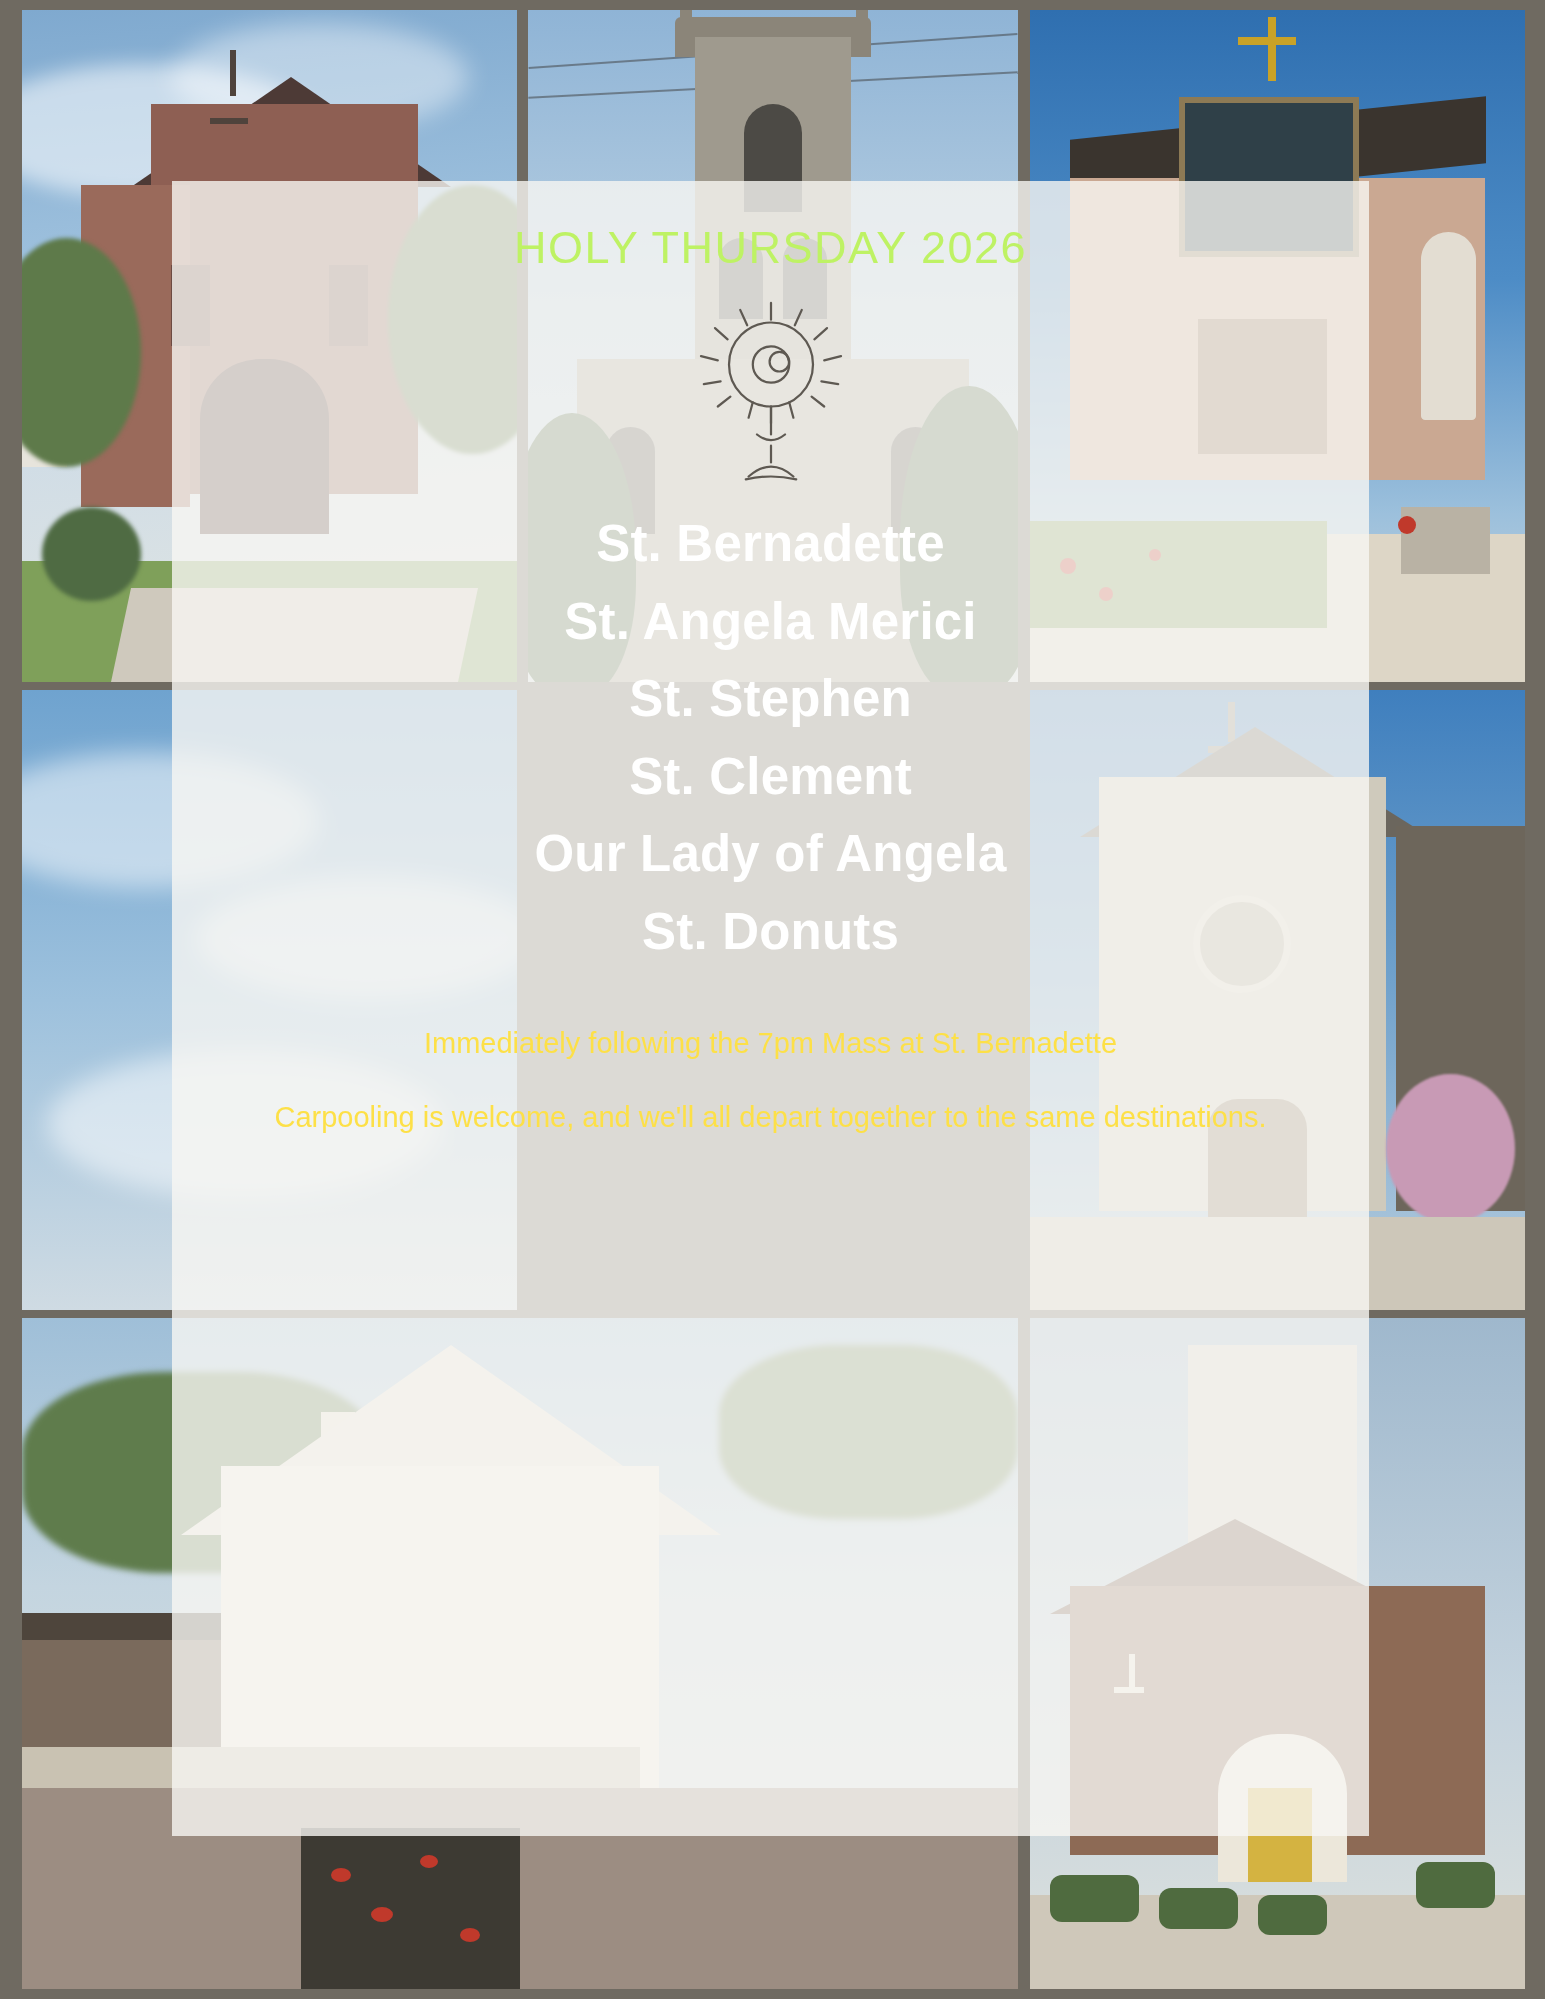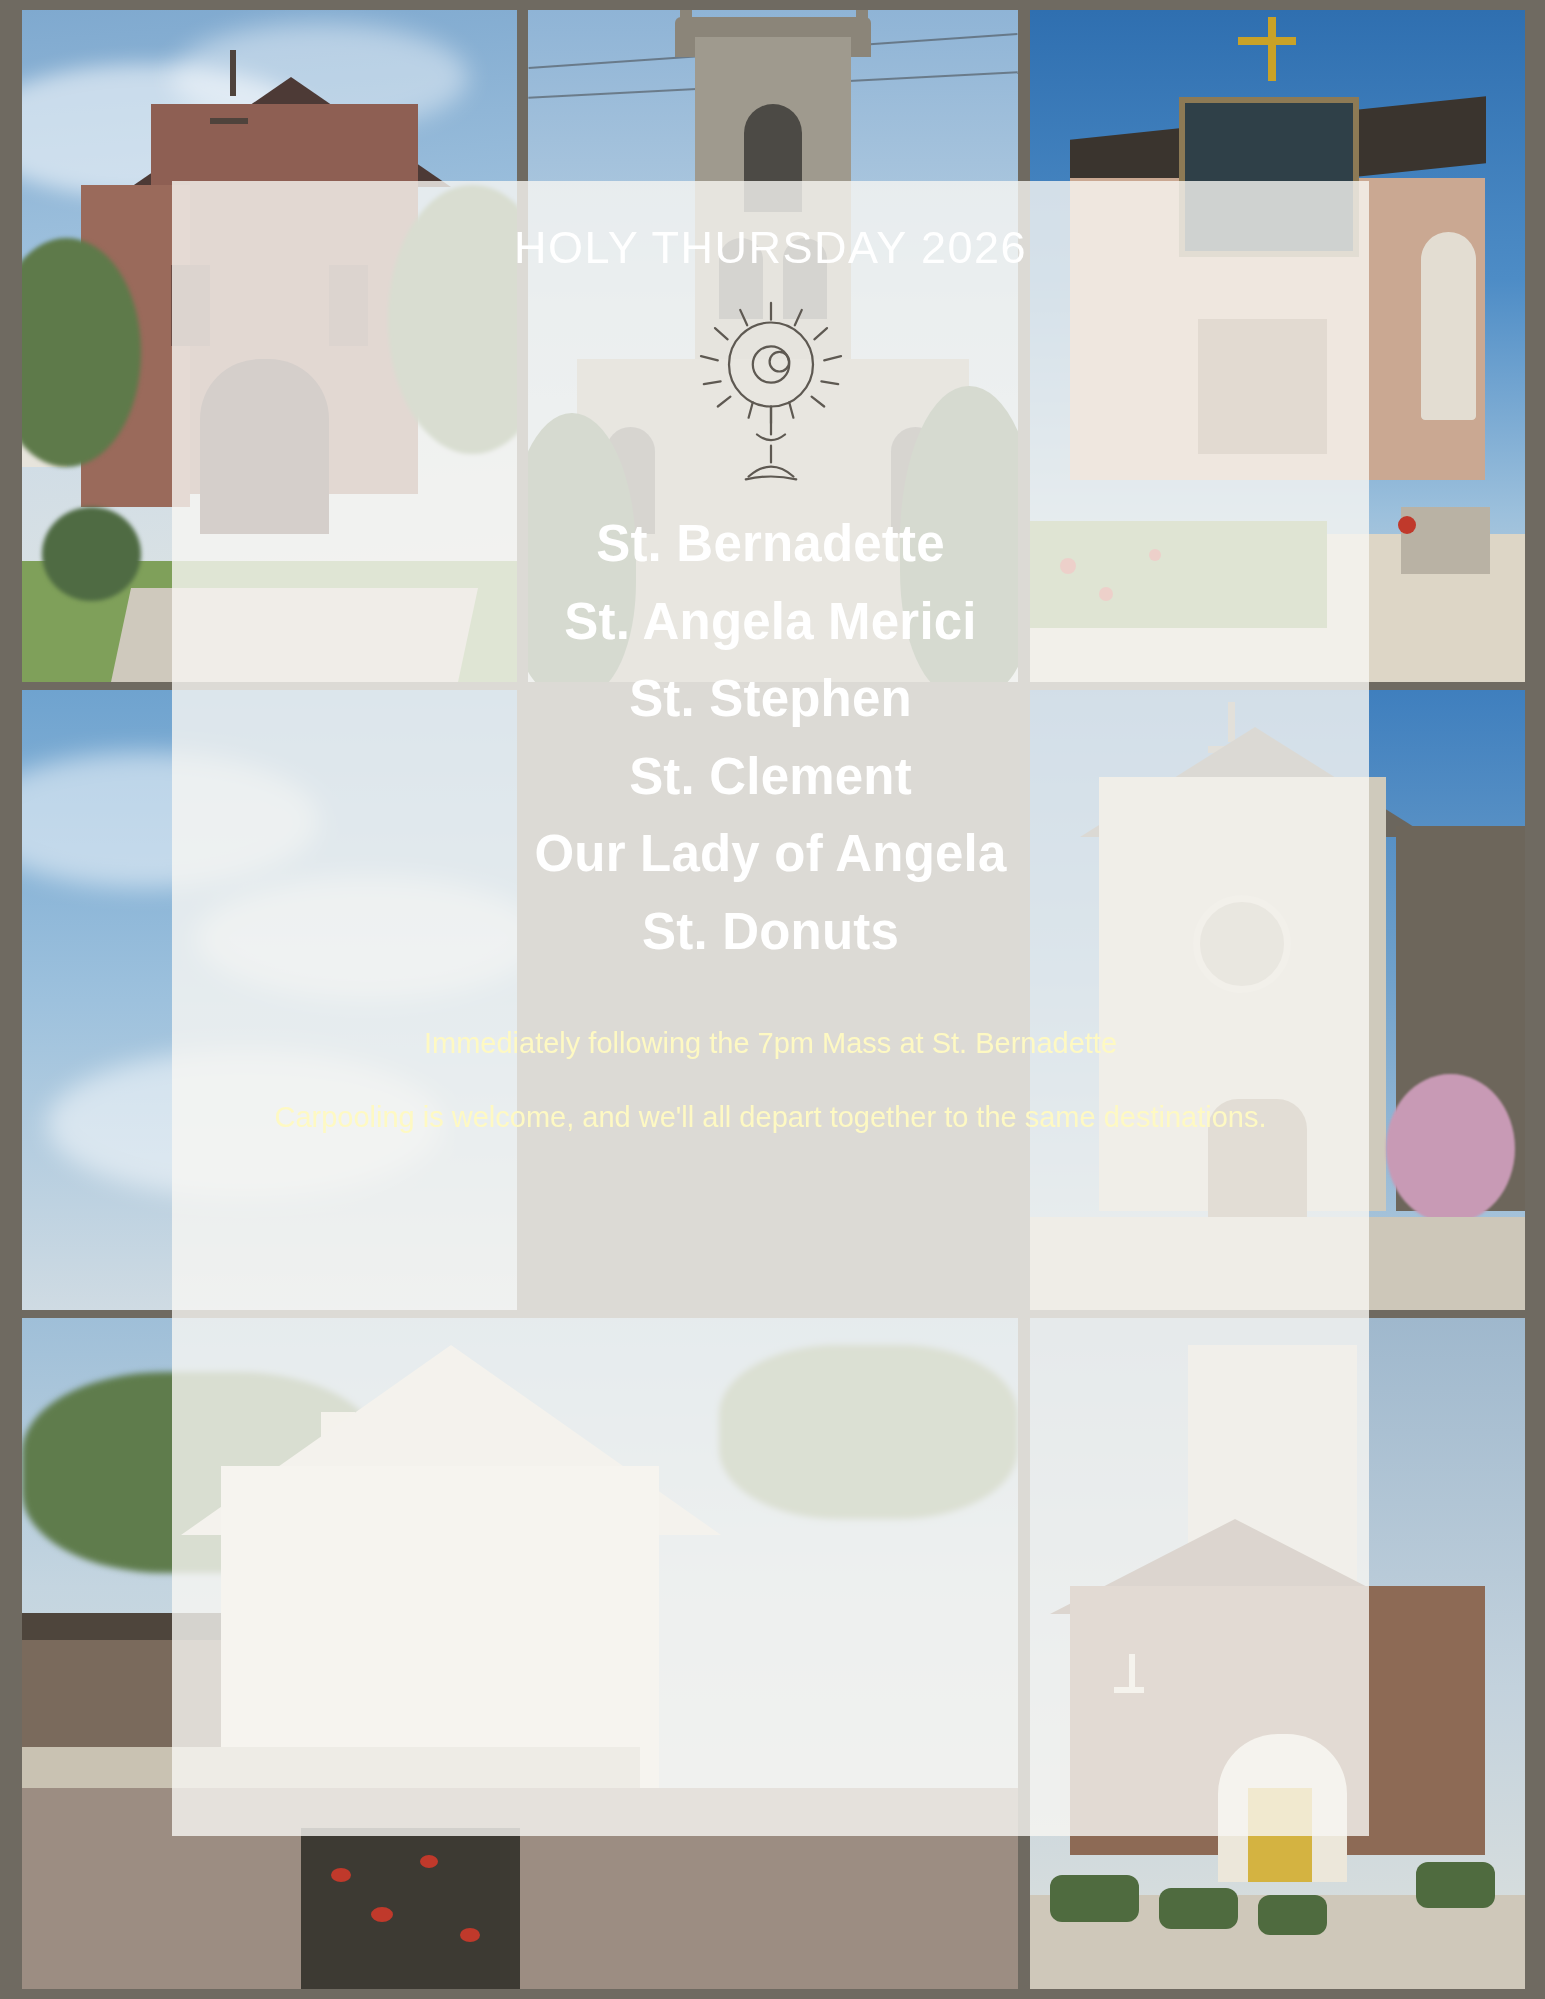--- a/index.html
+++ b/index.html
@@ -158,21 +158,21 @@
     font-weight: bold;
     letter-spacing: 1.2px;
     color: #5e5952;
     line-height: 1.06;
   }
   .subtitle {
     margin: 9px 0 0 0;
     font-size: 45px;
     font-weight: normal;
     letter-spacing: 1.5px;
-    color: #ffffff;
+    color: #bef264;
   }
 
   .monstrance {
     margin: 26px auto 0 auto;
     width: 168px;
     height: 185px;
   }
 
   .church-list {
     margin: 20px 0 0 0;
@@ -185,21 +185,21 @@
     color: #ffffff;
     line-height: 1.52;
     letter-spacing: 0.2px;
   }
 
   .notes {
     margin-top: 54px;
   }
   .note {
     font-size: 29px;
-    color: #fef9c3;
+    color: #fde047;
     line-height: 1.32;
     margin: 0 0 36px 0;
   }
   .note.last { margin-bottom: 0; }
 </style>
 </head>
 <body>
 
 <div class="poster">
 

